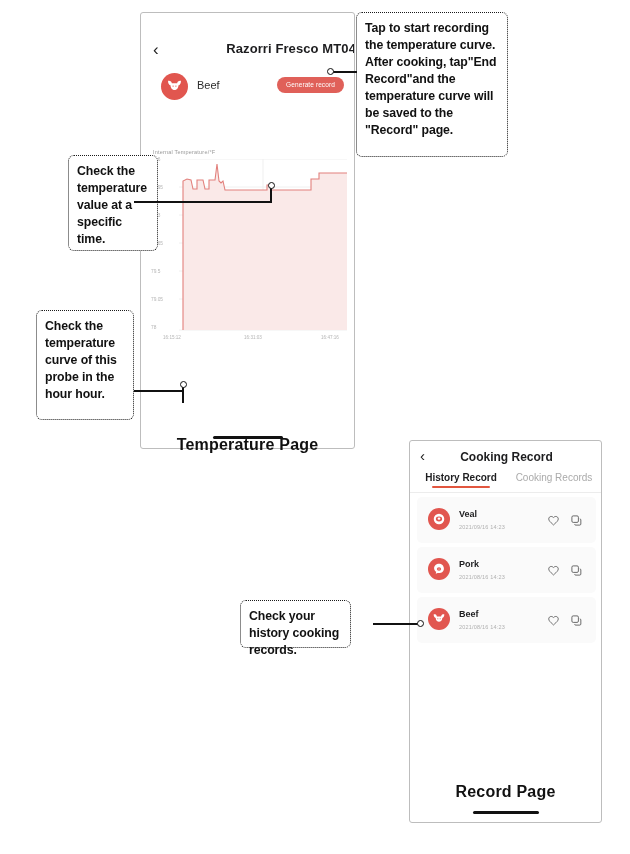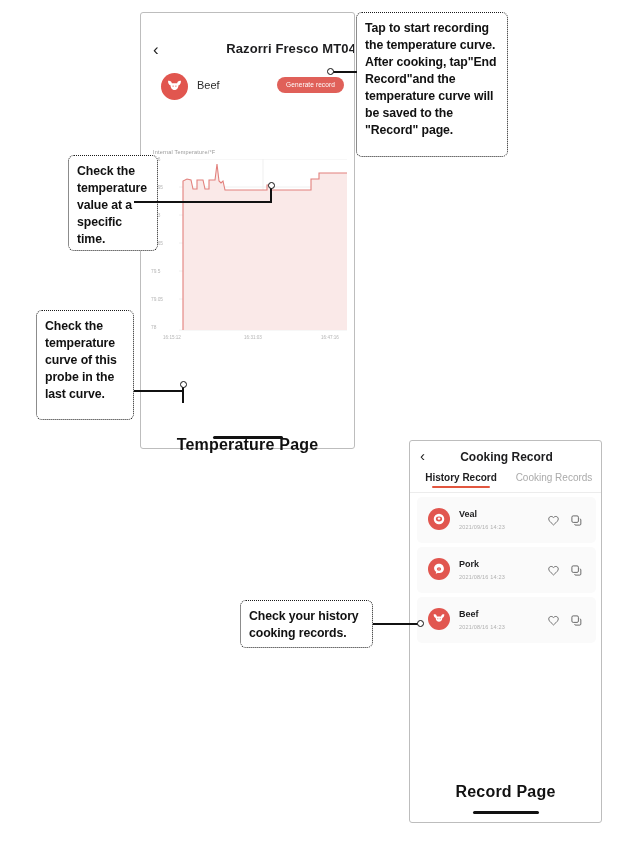--- a/index.html
+++ b/index.html
@@ -286,23 +286,23 @@
 
 <div class="callout" style="left:356px;top:12px;width:152px;height:145px;">Tap to start recording the temperature curve. After cooking, tap"End Record"and the temperature curve will be saved to the "Record" page.</div>
 <div class="lead" style="left:333px;top:71px;width:24px;height:1.8px;"></div>
 <div class="lead-dot" style="left:327px;top:68px;"></div>
 
 <div class="callout" style="left:36px;top:155px;width:90px;height:96px;margin-left:32px;">Check the temperature value at a specific time.</div>
 <div class="lead" style="left:134px;top:201px;width:138px;height:1.8px;"></div>
 <div class="lead" style="left:270px;top:186px;width:1.8px;height:16px;"></div>
 <div class="lead-dot" style="left:268px;top:182px;"></div>
 
-<div class="callout" style="left:36px;top:310px;width:98px;height:110px;">Check the temperature curve of this probe in the last curve.</div>
+<div class="callout" style="left:36px;top:310px;width:98px;height:110px;">Check the temperature curve of this probe in the hour hour.</div>
 <div class="lead" style="left:134px;top:390px;width:50px;height:1.8px;"></div>
 <div class="lead" style="left:182px;top:385px;width:1.8px;height:18px;"></div>
 <div class="lead-dot" style="left:180px;top:381px;"></div>
 
-<div class="callout" style="left:240px;top:600px;width:133px;height:48px;">Check your history cooking records.</div>
+<div class="callout" style="left:240px;top:600px;width:111px;height:48px;">Check your history cooking records.</div>
 <div class="lead" style="left:373px;top:623px;width:47px;height:1.8px;"></div>
 <div class="lead-dot" style="left:417px;top:620px;"></div>
 
 <div class="caption" style="left:140px;top:436px;width:215px;">Temperature Page</div>
 <div class="caption" style="left:409px;top:783px;width:193px;">Record Page</div>
 
 </body></html>

